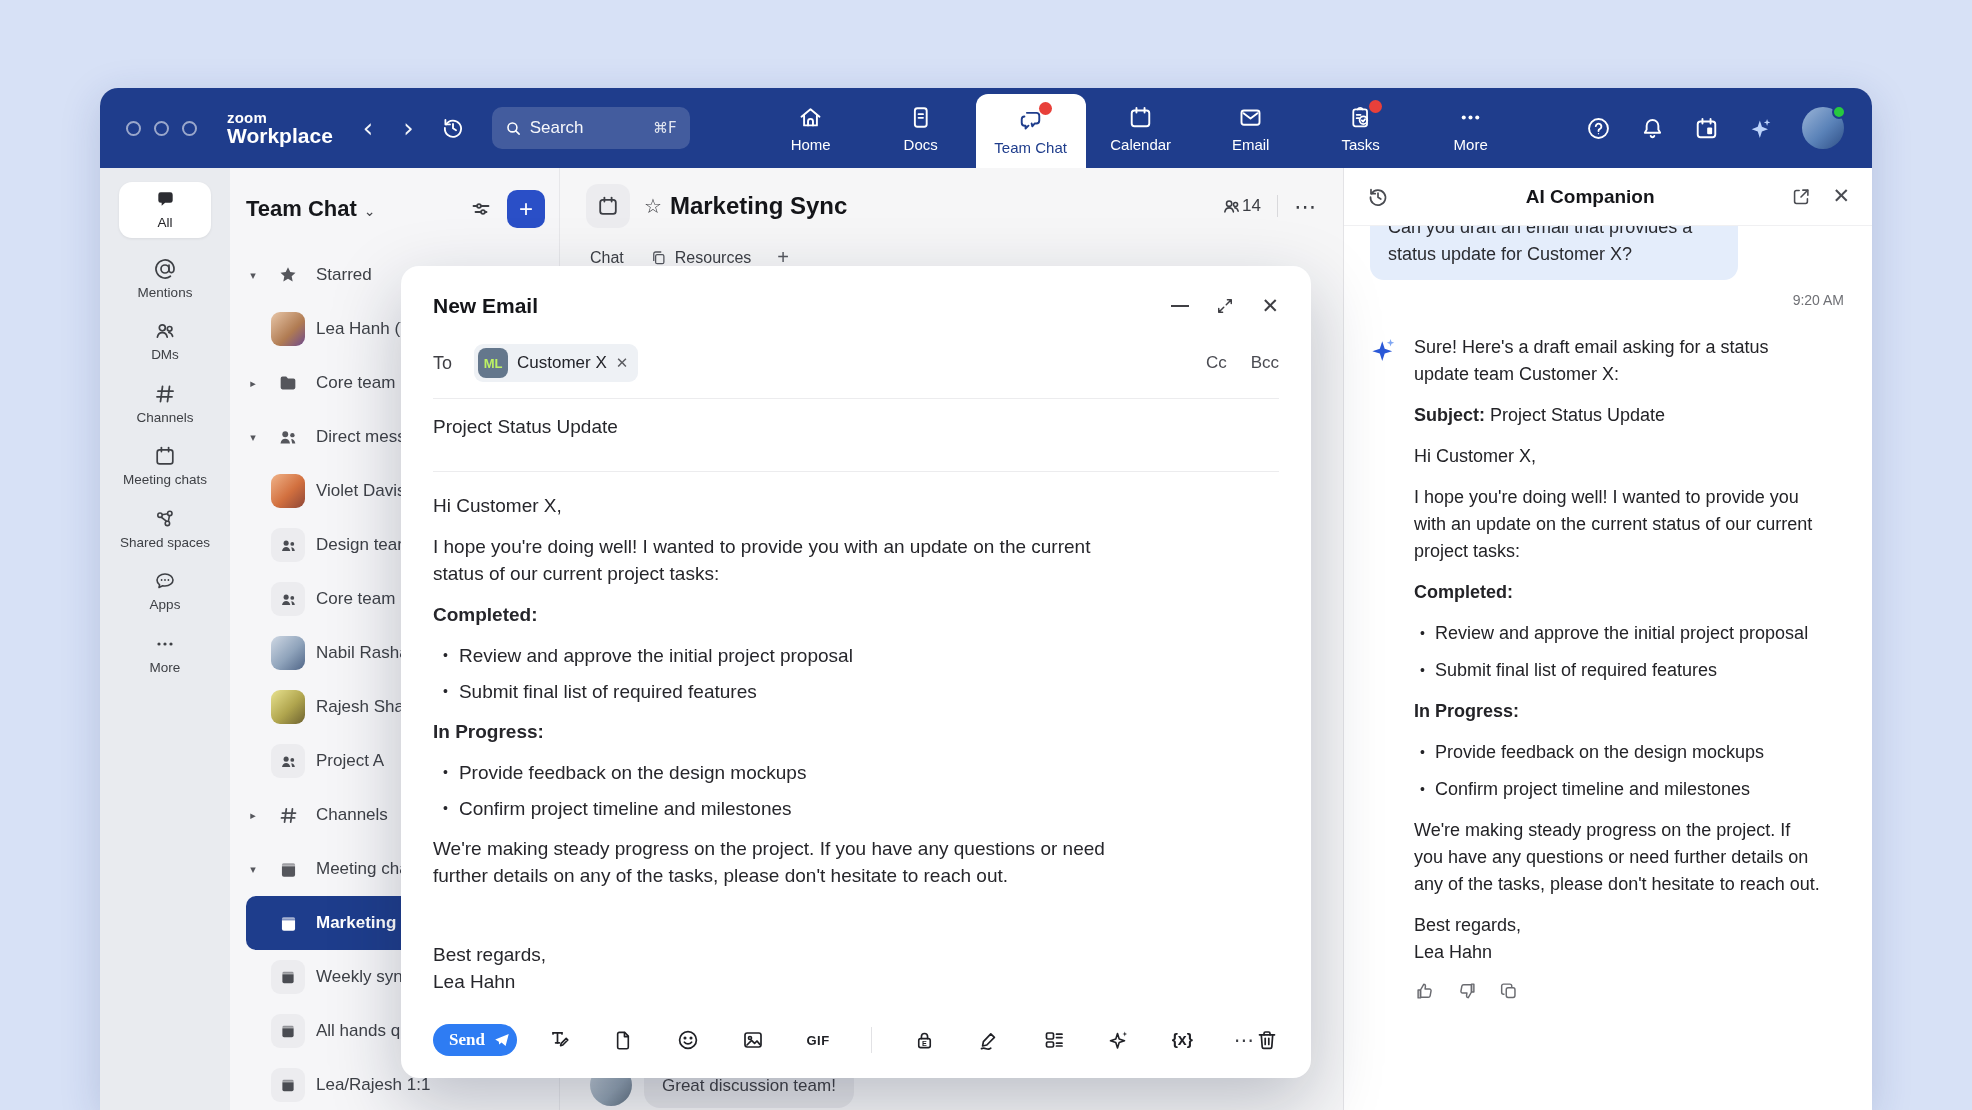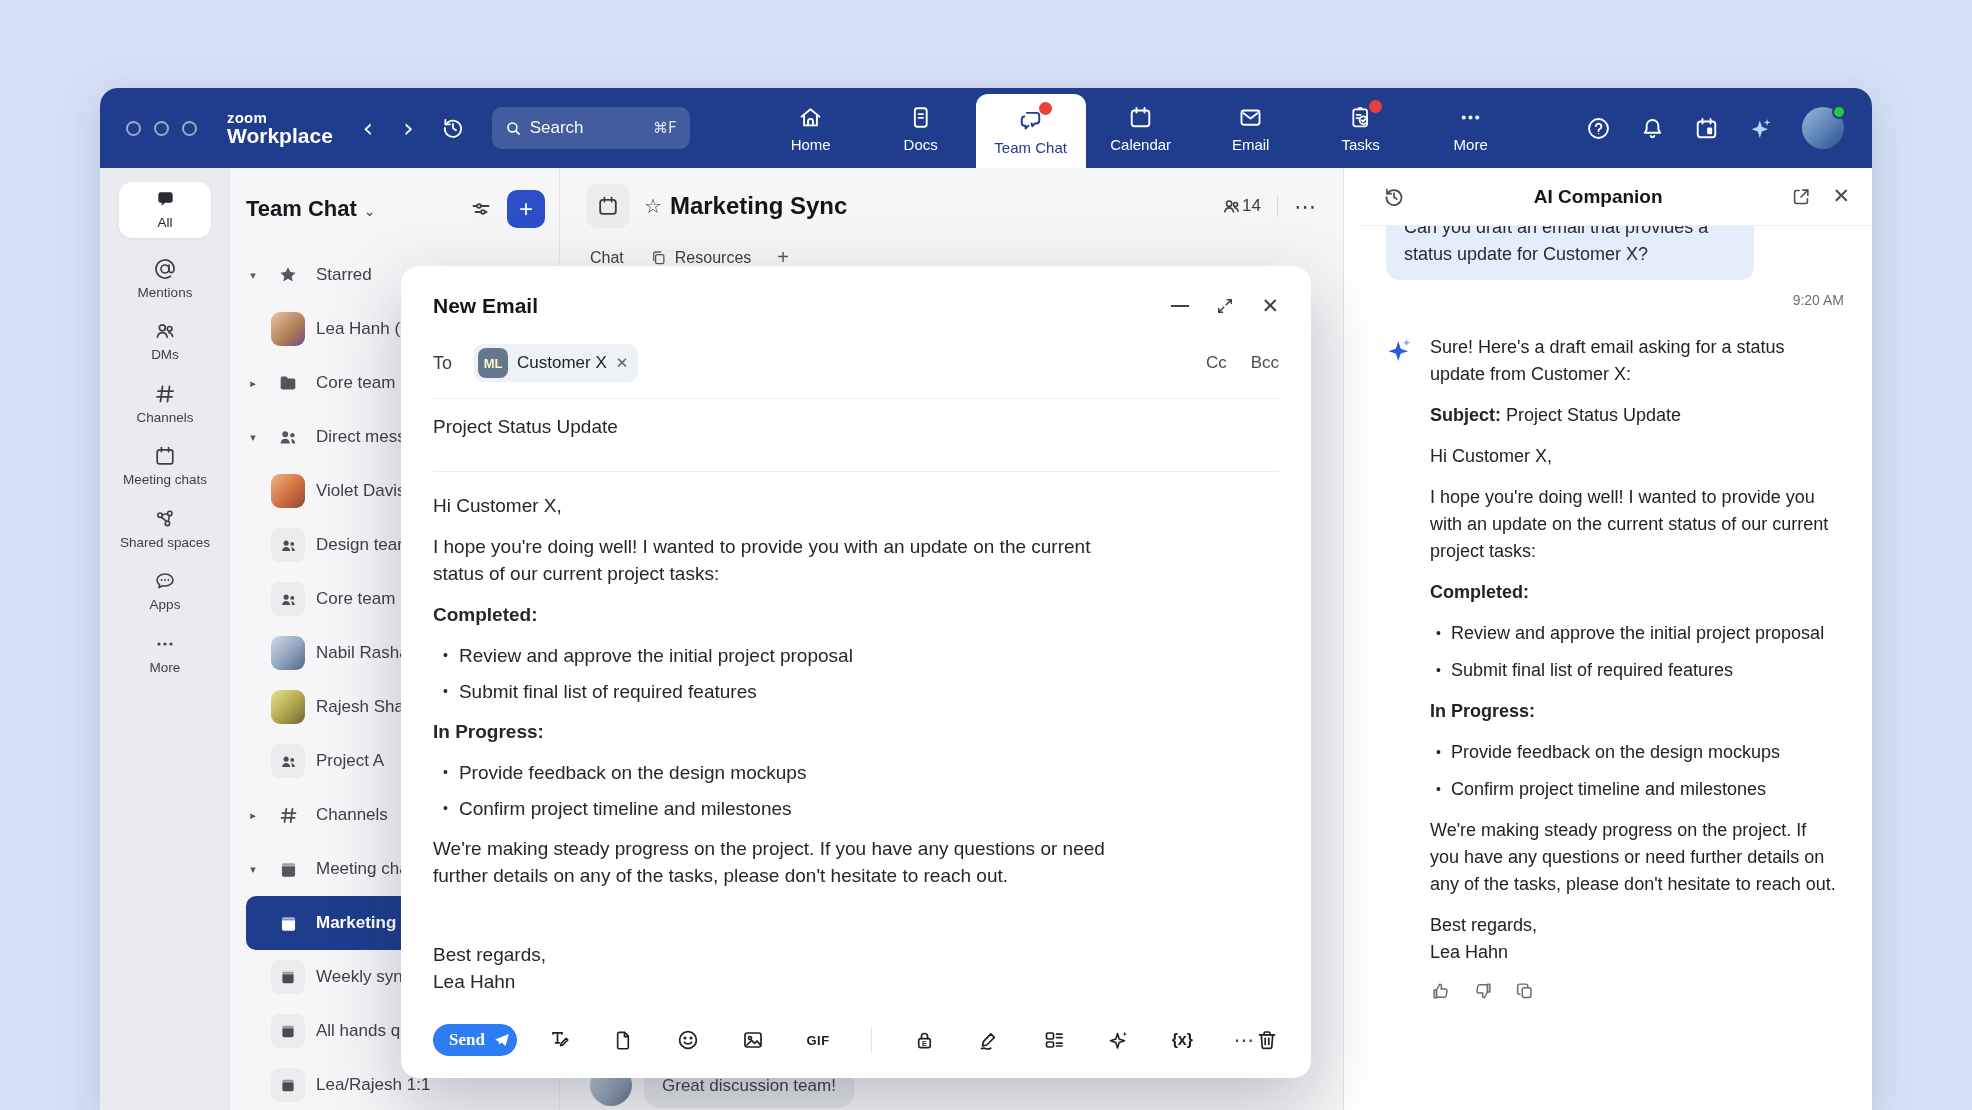--- a/index.html
+++ b/index.html
@@ -85,21 +85,21 @@
   .vsep { width:1px; height:22px; background:#D9D9DC; }
   .mdots { font-size:22px; color:#3C3E44; font-family:"DejaVu Sans",sans-serif; cursor:pointer; letter-spacing:1px; }
   .maintabs { display:flex; align-items:center; gap:26px; padding:18px 26px 0 30px; font-size:16px; color:#3C3E44; }
   .mtab { display:flex; align-items:center; gap:7px; cursor:pointer; }
   .mtab-plus { font-size:20px; color:#55575E; cursor:pointer; }
   .bgmsg { position:absolute; left:30px; bottom:2px; display:flex; align-items:flex-start; gap:12px; }
   .bgmsg .mav { width:42px; height:42px; border-radius:50%; background:linear-gradient(135deg,#cdd6df,#93a3b2 60%,#5d6c7b); }
   .bgbubble { background:#E7E7EA; border-radius:4px 16px 16px 16px; padding:12px 18px; font-size:17px; color:#3F3F44; }
 
   
-  .aipanel { width:529px; background:#fff; border-left:1px solid #E3E3E6; flex-shrink:0; display:flex; flex-direction:column;padding-left:16px; }
+  .aipanel { width:529px; background:#fff; border-left:1px solid #E3E3E6; flex-shrink:0; display:flex; flex-direction:column; }
   .aihead { height:58px; display:flex; align-items:center; padding:0 22px; flex-shrink:0;
             border-bottom:1px solid #F0F0F2; }
   .aititle { flex:1; text-align:center; font-size:19px; font-weight:700; color:#141519; }
   .aihead .hicon { color:#4A4C52; cursor:pointer; display:flex; }
   .aimsgs { flex:1; overflow:hidden; padding:0 26px; }
   .userbubble { margin-top:-24px; background:#E4EDFB; border-radius:14px; padding:12px 18px; width:368px;
                 font-size:18px; line-height:27px; color:#2A2B30; }
   .aits { text-align:right; font-size:14px; color:#6F7075; margin-top:12px; margin-right:2px; }
   .airesp { display:flex; gap:16px; margin-top:26px; }
   .aisparkle { flex-shrink:0; margin-top:2px; }
@@ -117,21 +117,21 @@
   .mhead { display:flex; align-items:center; padding-top:28px; }
   .mhtitle { font-size:21px; font-weight:700; color:#141519; }
   .mhicons { margin-left:auto; display:flex; align-items:center; gap:26px; color:#3F3F44; }
   .mhicons .ic { cursor:pointer; display:flex; }
   .minus { width:18px; height:0; border-top:2px solid #3F3F44; }
   .xglyph { font-size:21px; font-family:"DejaVu Sans",sans-serif; line-height:1; }
   .torow { display:flex; align-items:center; margin-top:26px; }
   .tolabel { font-size:18px; color:#3F3F44; }
   .chip { margin-left:22px; display:flex; align-items:center; gap:9px; background:#EEF1F5; border-radius:9px;
           padding:4px 10px 4px 4px; cursor:default; }
-  .chipav { width:30px; height:30px; border-radius:8px; background:#64778C; color:#fef9c3; font-size:13px; font-weight:600;
+  .chipav { width:30px; height:30px; border-radius:8px; background:#64778C; color:#bef264; font-size:13px; font-weight:600;
             display:flex; align-items:center; justify-content:center; }
   .chipname { font-size:17px; color:#23242A; }
   .chipx { font-size:15px; color:#5A5B60; font-family:"DejaVu Sans",sans-serif; cursor:pointer; }
   .ccbcc { margin-left:auto; display:flex; gap:24px; font-size:17px; color:#4A4B52; }
   .ccbcc span { cursor:pointer; }
   .mdiv { height:1px; background:#ECECEE; margin-top:16px; }
   .subjrow { font-size:19px; color:#26272C; padding:17px 0; }
   .ebody { font-size:19px; line-height:27px; color:#26262B; padding-top:20px; max-width:710px; }
   .ebody p { margin-bottom:14px; }
   .ebody .b { font-weight:700; }
@@ -594,21 +594,21 @@
           </div>
           <div class="aits">9:20 AM</div>
           <div class="airesp">
             <span class="aisparkle">
               <svg width="28" height="28" viewBox="0 0 24 24">
                 <path fill="#2B59D8" d="M10.5 4.5 12.6 11 19 13l-6.4 2-2.1 6.5L8.4 15 2 13l6.4-2Z"></path>
                 <path fill="#7FA6F2" d="M17.6 2.6 18.4 5 20.8 5.8 18.4 6.6 17.6 9 16.8 6.6 14.4 5.8 16.8 5Z"></path>
               </svg>
             </span>
             <div class="aitext">
-              <p>Sure! Here's a draft email asking for a status update from Customer X:</p>
+              <p>Sure! Here's a draft email asking for a status update team Customer X:</p>
               <p><span class="b">Subject:</span> <span>Project Status Update</span></p>
               <p>Hi Customer X,</p>
               <p>I hope you're doing well! I wanted to provide you with an update on the current status of our current project tasks:</p>
               <p class="b">Completed:</p>
               <div class="ali">
                   <span class="bu">•</span>
                   <span>Review and approve the initial project proposal</span>
                 </div>
               <div class="ali">
                   <span class="bu">•</span>

